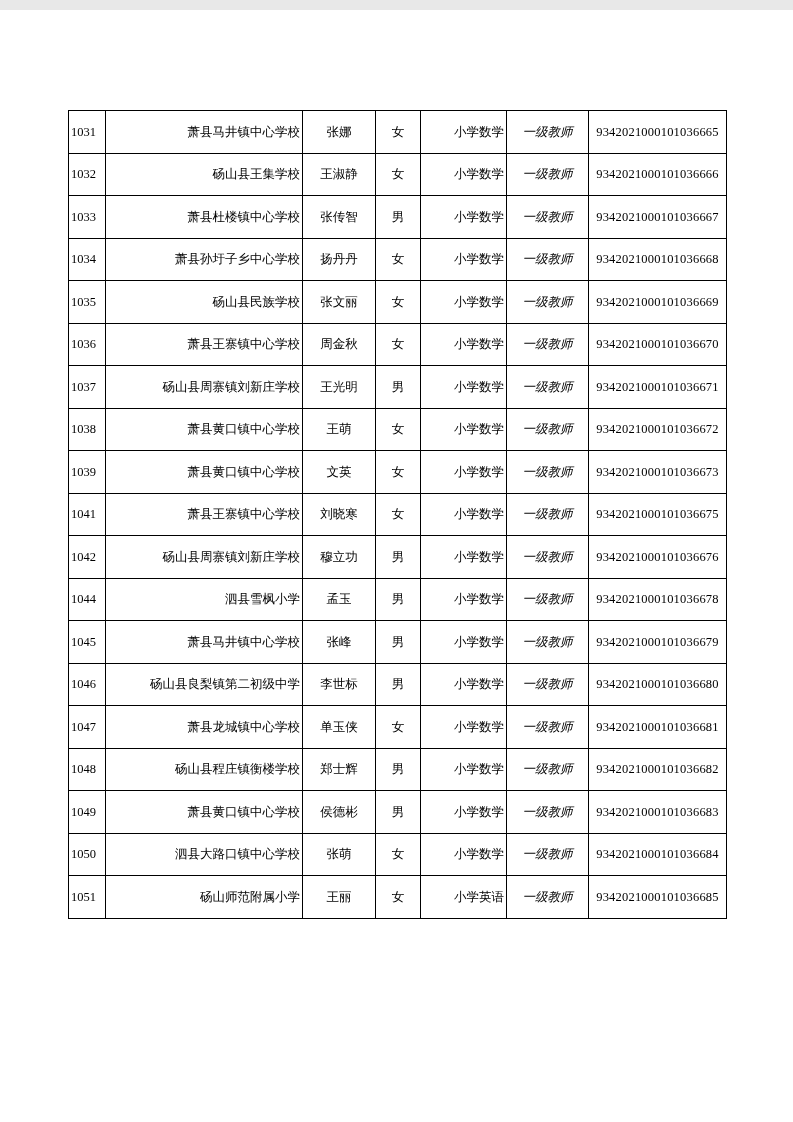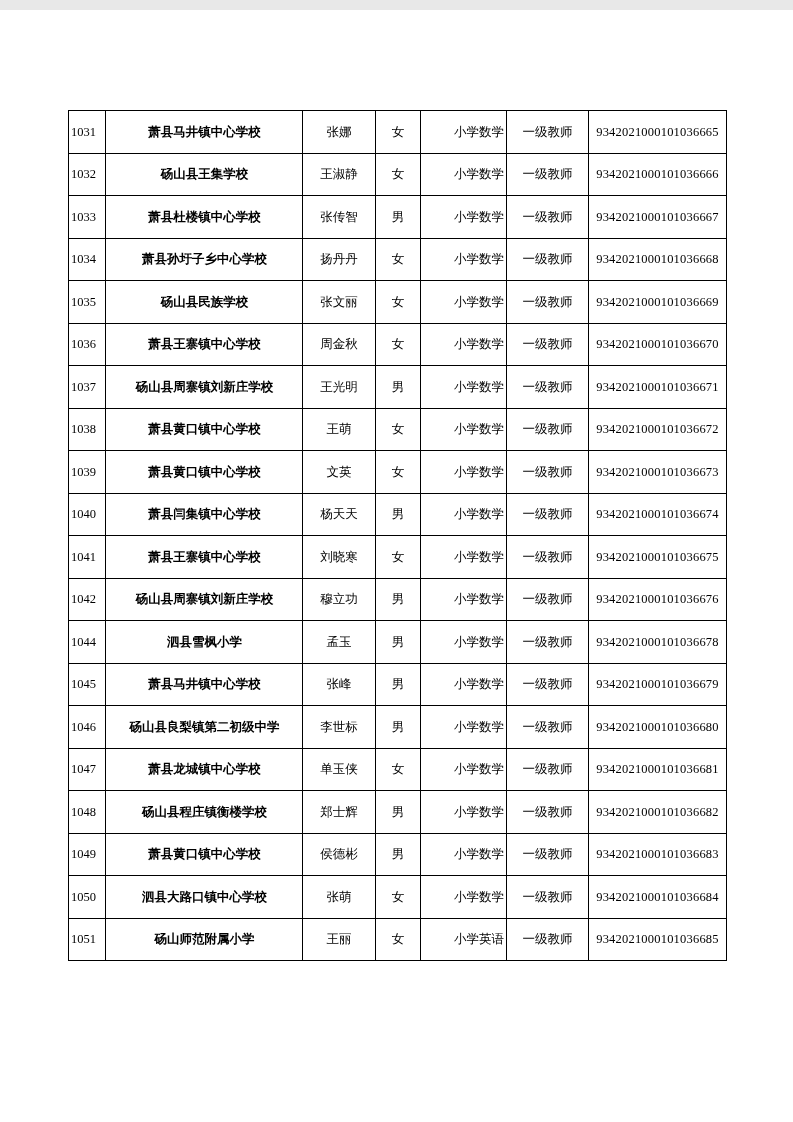--- a/index.html
+++ b/index.html
@@ -36,25 +36,25 @@
   }
   .col-no     { width: 37px;  }
   .col-school { width: 197px; }
   .col-name   { width: 73px;  }
   .col-gender { width: 45px;  }
   .col-subject{ width: 86px;  }
   .col-title  { width: 82px;  }
   .col-cert   { width: 138px; }
 
   td.cell-no      { text-align: left;   padding-left: 2px; }
-  td.cell-school  { text-align: center;   padding-left: 3px; font-weight: bold; }
+  td.cell-school  { text-align: right;   padding-left: 3px; }
   td.cell-name    { text-align: center; }
   td.cell-gender  { text-align: center; }
   td.cell-subject { text-align: right; }
-  td.cell-title   { text-align: center; }
+  td.cell-title   { text-align: center; font-style: italic; }
   td.cell-cert    { text-align: center; letter-spacing: 0.2px; }
 </style>
 </head>
 <body>
 
 <div class="page">
   <table class="doc-table">
     <colgroup>
       <col class="col-no">
       <col class="col-school">
@@ -140,29 +140,20 @@
         <tr>
           <td class="cell-no">1039</td>
           <td class="cell-school">萧县黄口镇中心学校</td>
           <td class="cell-name">文英</td>
           <td class="cell-gender">女</td>
           <td class="cell-subject">小学数学</td>
           <td class="cell-title">一级教师</td>
           <td class="cell-cert">9342021000101036673</td>
         </tr>
         <tr>
-          <td class="cell-no">1040</td>
-          <td class="cell-school">萧县闫集镇中心学校</td>
-          <td class="cell-name">杨天天</td>
-          <td class="cell-gender">男</td>
-          <td class="cell-subject">小学数学</td>
-          <td class="cell-title">一级教师</td>
-          <td class="cell-cert">9342021000101036674</td>
-        </tr>
-        <tr>
           <td class="cell-no">1041</td>
           <td class="cell-school">萧县王寨镇中心学校</td>
           <td class="cell-name">刘晓寒</td>
           <td class="cell-gender">女</td>
           <td class="cell-subject">小学数学</td>
           <td class="cell-title">一级教师</td>
           <td class="cell-cert">9342021000101036675</td>
         </tr>
         <tr>
           <td class="cell-no">1042</td>

